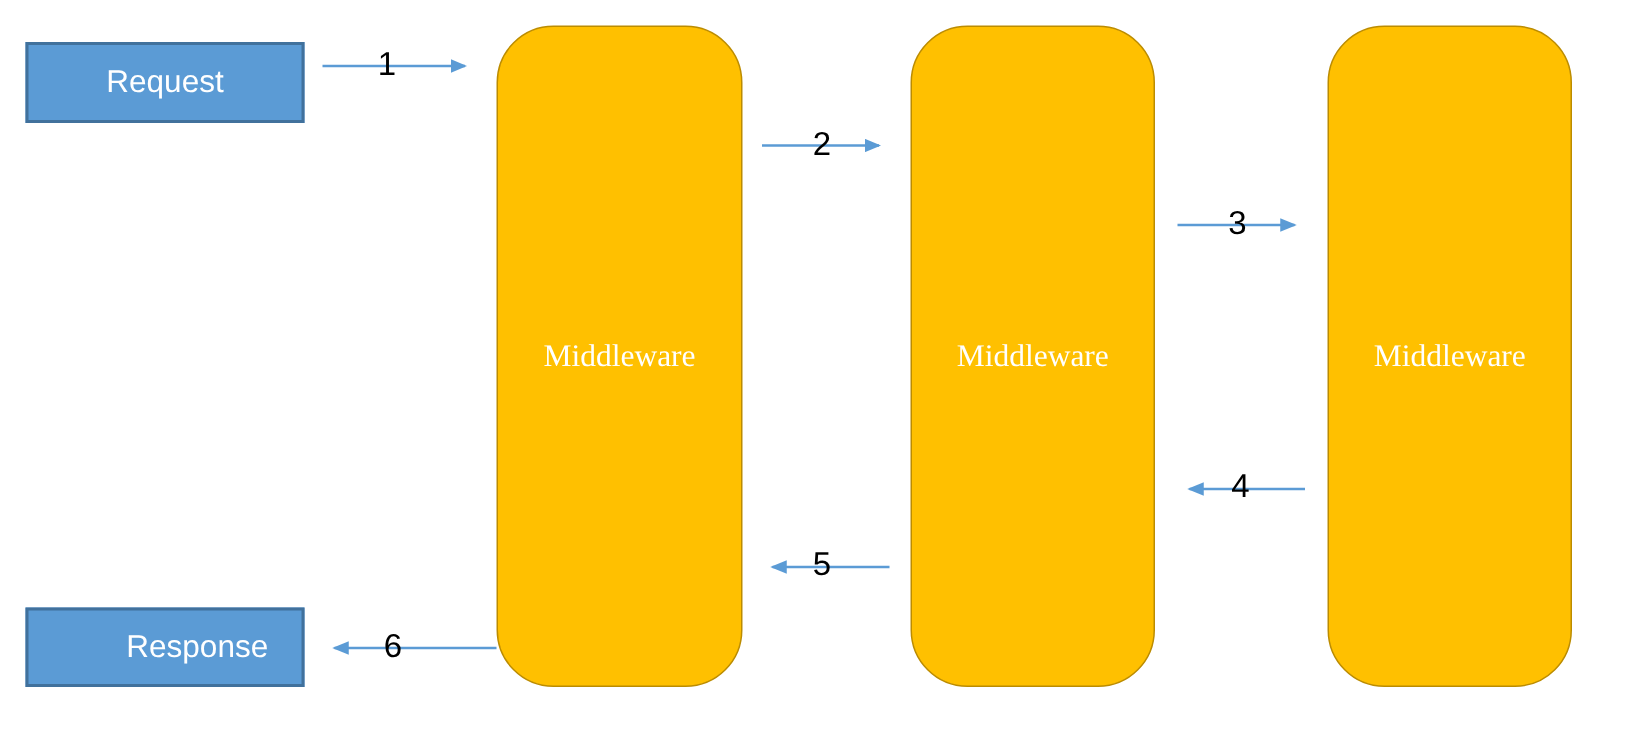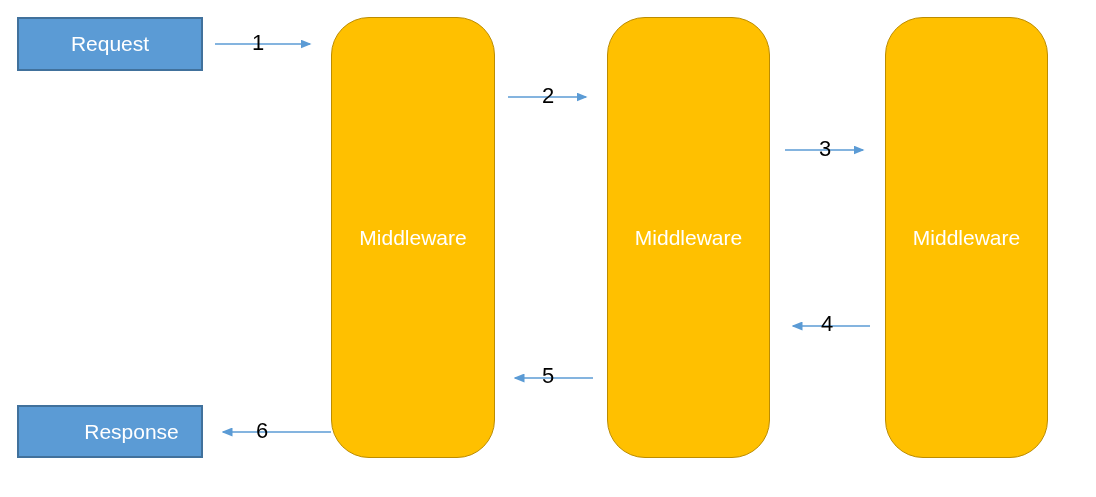--- a/index.html
+++ b/index.html
@@ -22,36 +22,37 @@
     border: 2px solid #41719C;
     color: #ffffff;
     display: flex;
     align-items: center;
     justify-content: center;
     font-size: 21px;
     width: 186px;
     height: 54px;
     left: 17px;
   }
-  .request-box  { top: 17px; }
+  .request-box  { top: 28px; }
   .response-box { top: 405px; height: 53px; padding-left: 43px; }
   .mw-box {
     position: absolute;
     box-sizing: border-box;
     background: #FFC000;
     border: 1px solid #BC8C00;
     border-radius: 38px;
     color: #ffffff;
     display: flex;
     align-items: center;
     justify-content: center;
     font-size: 21px;
     top: 17px;
     width: 164px;
     height: 441px;
+    font-family: Liberation Serif, serif;
   }
   .mw-1 { left: 331px; }
   .mw-2 { left: 607px; width: 163px; }
   .mw-3 { left: 885px; width: 163px; }
   .arrow-layer {
     position: absolute;
     left: 0; top: 0;
     width: 1096px;
     height: 497px;
     pointer-events: none;

